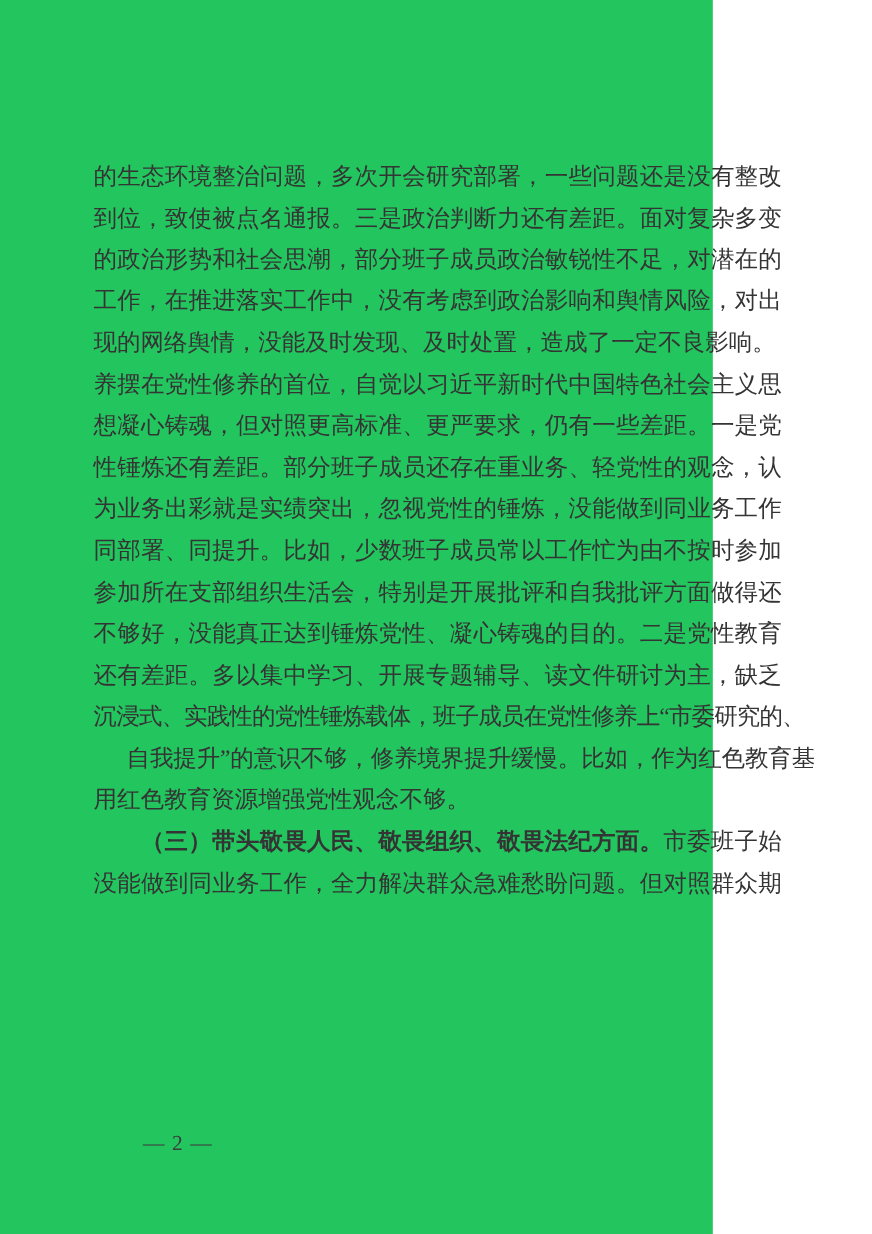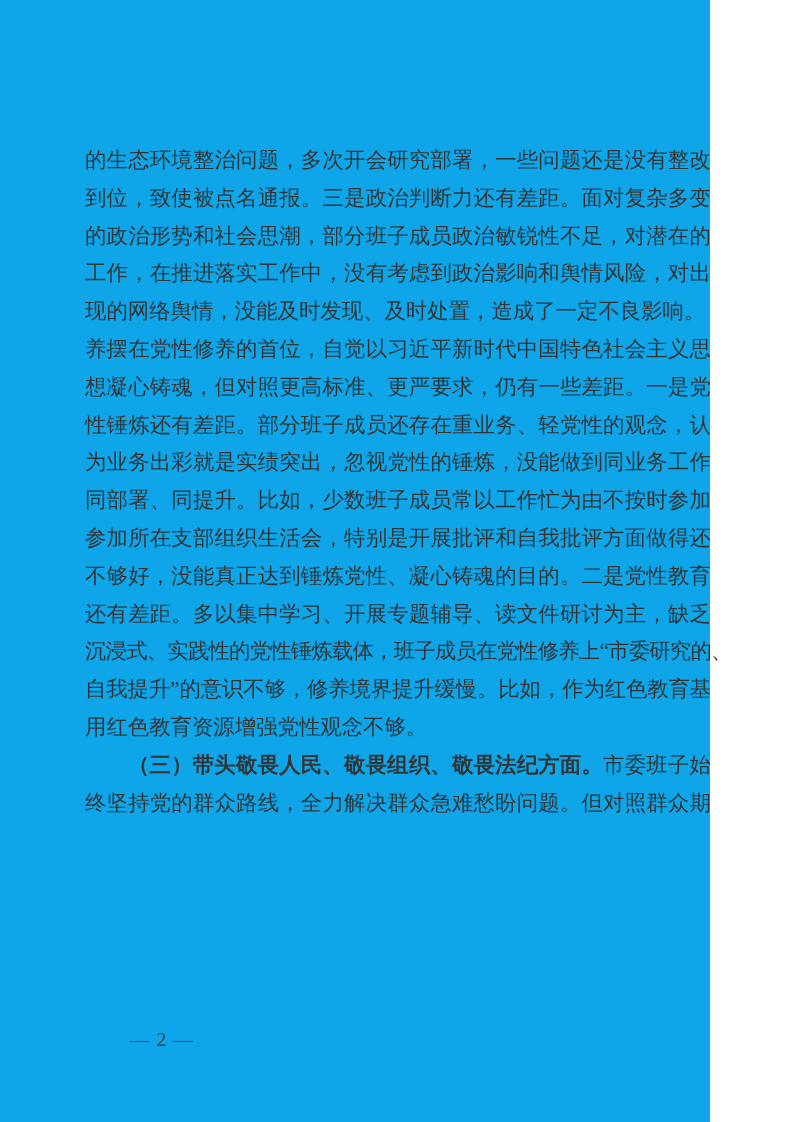--- a/index.html
+++ b/index.html
@@ -4,22 +4,22 @@
 <style>
   * { margin:0; padding:0; box-sizing:border-box; }
   html,body { width:793px; height:1122px; }
   body {
     background:#ffffff;
     font-family:"Liberation Serif","DejaVu Serif",serif;
     overflow:hidden;
   }
   .page {
     position:relative;
-    width:710px; height:1122px;
-    background:#0ea5e9;
+    width:648px; height:1122px;
+    background:#22c55e;
     color:#343434;
   }
   .doc-body {
     position:absolute;
     left:85px; top:142px;
     width:626px;
     font-size:21.4px;
     line-height:37.8px;
   }
   .line {
@@ -52,19 +52,19 @@
       <div class="line"><span class="seg">现的网络舆情，没能及时发现、及时处置，造成了一定不良影响。</span></div>
       <div class="line" style="letter-spacing: 0.196px;"><span class="seg">养摆在党性修养的首位，自觉以习近平新时代中国特色社会主义思</span></div>
       <div class="line" style="letter-spacing: 0.196px;"><span class="seg">想凝心铸魂，但对照更高标准、更严要求，仍有一些差距。一是党</span></div>
       <div class="line" style="letter-spacing: 0.196px;"><span class="seg">性锤炼还有差距。部分班子成员还存在重业务、轻党性的观念，认</span></div>
       <div class="line" style="letter-spacing: 0.196px;"><span class="seg">为业务出彩就是实绩突出，忽视党性的锤炼，没能做到同业务工作</span></div>
       <div class="line" style="letter-spacing: 0.196px;"><span class="seg">同部署、同提升。比如，少数班子成员常以工作忙为由不按时参加</span></div>
       <div class="line" style="letter-spacing: 0.196px;"><span class="seg">参加所在支部组织生活会，特别是开展批评和自我批评方面做得还</span></div>
       <div class="line" style="letter-spacing: 0.196px;"><span class="seg">不够好，没能真正达到锤炼党性、凝心铸魂的目的。二是党性教育</span></div>
       <div class="line" style="letter-spacing: 0.196px;"><span class="seg">还有差距。多以集中学习、开展专题辅导、读文件研讨为主，缺乏</span></div>
       <div class="line" style="letter-spacing: -0.814px;"><span class="seg">沉浸式、实践性的党性锤炼载体，班子成员在党性修养上“市委研究的、</span></div>
-      <div class="line" style="letter-spacing: -0.128px;"><span class="seg">自我提升”的意识不够，修养境界提升缓慢。比如，作为红色教育基</span></div>
+      <div class="line" style="letter-spacing: -0.128px; margin-left: 30px;"><span class="seg">自我提升”的意识不够，修养境界提升缓慢。比如，作为红色教育基</span></div>
       <div class="line"><span class="seg">用红色教育资源增强党性观念不够。</span></div>
       <div class="line ind" style="letter-spacing: 0.202px;"><span class="seg bold">（三）带头敬畏人民、敬畏组织、敬畏法纪方面。</span><span class="seg">市委班子始</span></div>
-      <div class="line" style="letter-spacing: 0.196px;"><span class="seg">终坚持党的群众路线，全力解决群众急难愁盼问题。但对照群众期</span></div>
+      <div class="line" style="letter-spacing: 0.196px;"><span class="seg">没能做到同业务工作，全力解决群众急难愁盼问题。但对照群众期</span></div>
     </div>
   <div class="page-number">— 2 —</div>
 </div>
 
 </body></html>

